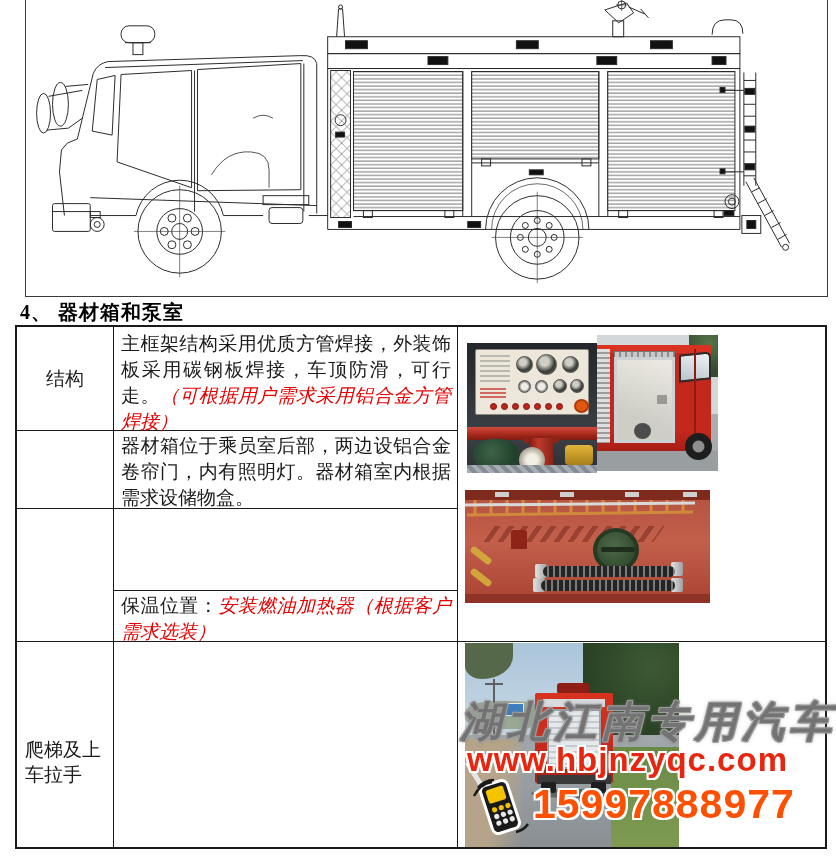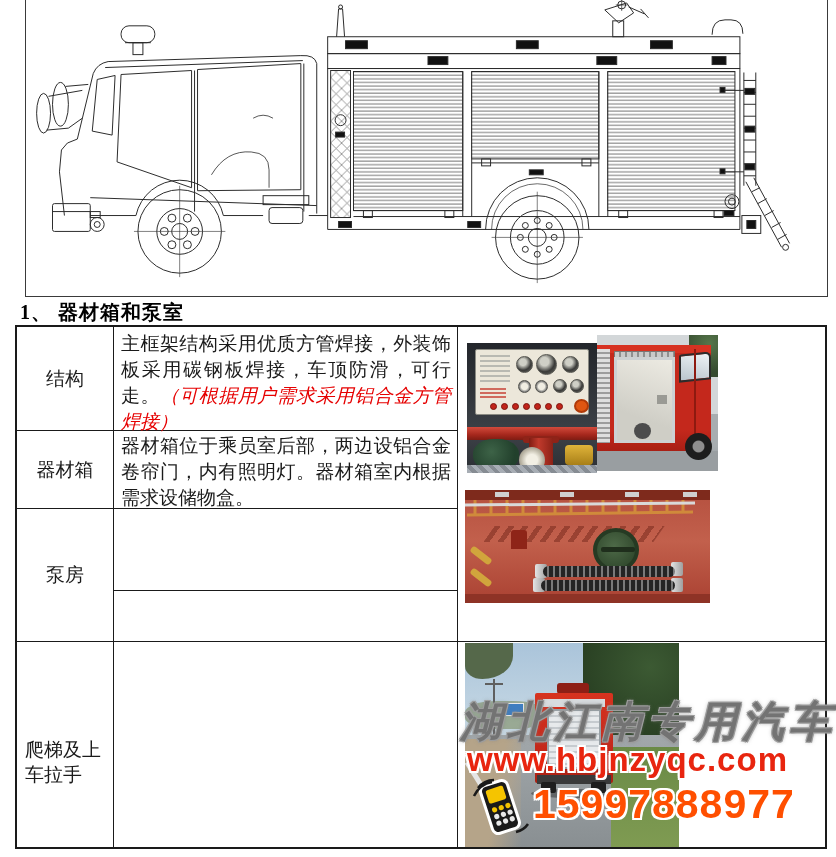--- a/index.html
+++ b/index.html
@@ -284,39 +284,38 @@
         <path d="M726,90 L746,90 M726,172 L746,172"></path>
         <rect x="722" y="87" width="5" height="5" fill="#111"></rect>
         <rect x="722" y="169" width="5" height="5" fill="#111"></rect>
         <path d="M748,182 L784,248 M756,178 L792,244"></path>
         <path d="M754,192 L762,188 M760,204 L769,199 M767,216 L776,211 M774,228 L783,223 M780,240 L789,235"></path>
         <circle cx="788" cy="248" r="3"></circle>
       </g>
     </svg>
   </div>
 
-  <div class="heading">1、 器材箱和泵室</div>
+  <div class="heading">4、 器材箱和泵室</div>
 
   <div class="spec-table">
     <div class="vline v1"></div>
     <div class="vline v2"></div>
     <div class="hline h1"></div>
     <div class="hline h2"></div>
     <div class="hline h3"></div>
     <div class="hline h4"></div>
 
     <div class="cell-label l1">结构</div>
-    <div class="cell-label l2">器材箱</div>
-    <div class="cell-label l3">泵房</div>
     <div class="cell-label l4">
         <span>爬梯及上车拉手</span>
       </div>
 
     <div class="cell-text t2">器材箱位于乘员室后部，两边设铝合金卷帘门，内有照明灯。器材箱室内根据需求设储物盒。</div>
     <div class="cell-text t1"><span>主框架结构采用优质方管焊接，外装饰板采用碳钢板焊接，车顶防滑，可行走。</span><span class="red-i">（可根据用户需求采用铝合金方管焊接）</span></div>
+    <div class="cell-text t3s"><span>保温位置：</span><span class="red-i">安装燃油加热器（根据客户需求选装）</span></div>
 
     <div class="photo ph-1a">
       <div class="p1a-panel">
         <div class="p1a-label"></div>
         <div class="p1a-redtxt"></div>
         <div class="gauge g1"></div>
         <div class="gauge g2"></div>
         <div class="gauge g3"></div>
         <div class="gauge g4"></div>
         <div class="gauge g5"></div>

